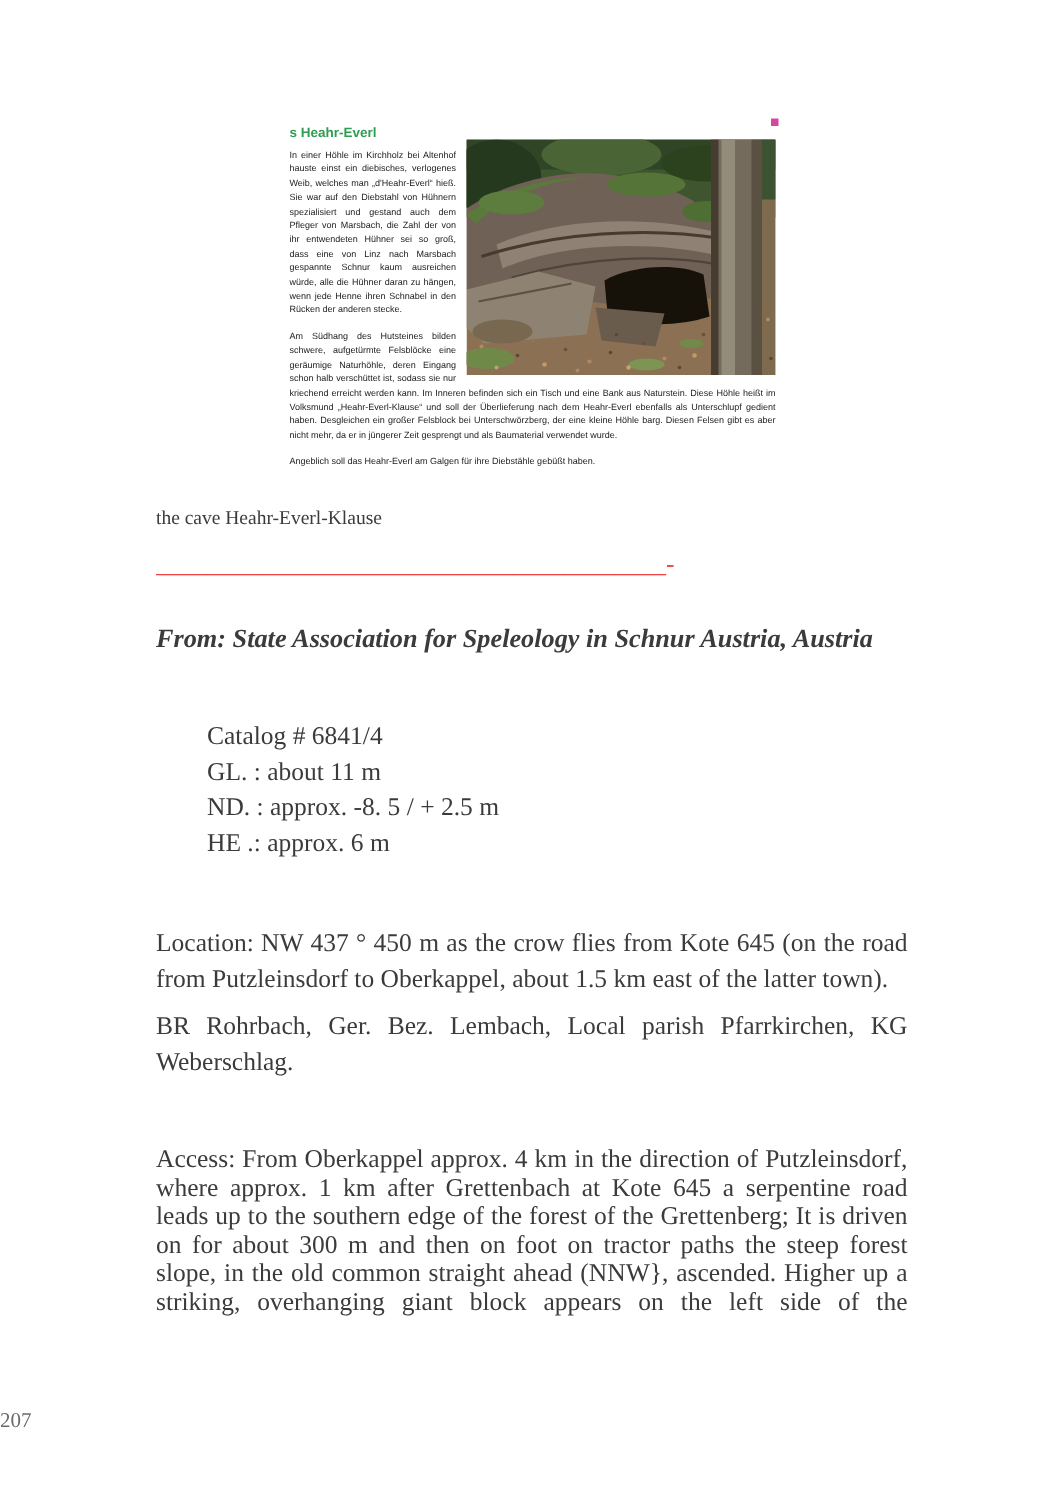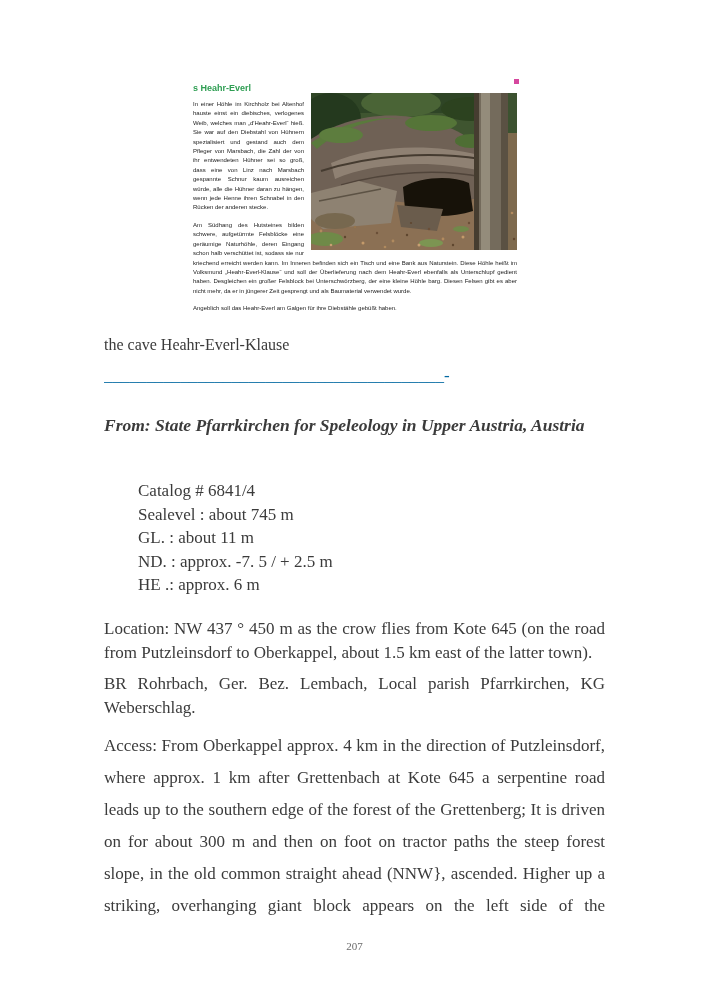--- a/index.html
+++ b/index.html
@@ -10,31 +10,31 @@
   
   .clipping{position:absolute;left:193px;top:76px;width:324px;padding-top:7px;
             font-family:"Liberation Sans","DejaVu Sans",sans-serif;color:#1c1c1c;}
   .clip-marker{position:absolute;top:3px;right:-2px;width:5px;height:5px;background:#d6479e;}
   .clip-photo{float:right;width:206px;height:157px;margin:10px 0 5px 7px;display:block;}
   .clip-heading{margin:0 0 6px 0;font-size:9px;font-weight:bold;color:#2f9e53;line-height:11px;}
   .clip-p{margin:0 0 8px 0;font-size:6px;line-height:9.4px;text-align:justify;}
   .clip-p:last-child{margin-bottom:0;}
 
   
-  .caption{top:333px;font-size:16px;line-height:23px;}
-  .separator{top:366px;font-size:17px;color:#0369a1;white-space:nowrap;overflow:hidden;}
+  .caption{top:333px;font-size:13px;line-height:23px;}
+  .separator{top:366px;font-size:17px;color:#ef4444;white-space:nowrap;overflow:hidden;}
   .source{top:414px;font-size:17.5px;font-weight:bold;font-style:italic;
           line-height:23.5px;text-align:justify;}
   .catalog{top:479px;font-size:17px;line-height:23.5px;margin-left:34px;}
   .para{font-size:17px;line-height:23.5px;text-align:justify;margin:0;}
   .location{top:617px;}
   .district{top:672px;}
-  .access{top:730px;line-height:32px;text-align-last:justify;}
-  .pageno{position:absolute;top:940px;left:0;right:0;text-align:center;
-          font-size:11px;color:#6b6b6b;}
+  .access{top:763px;line-height:19px;text-align-last:justify;}
+  .pageno{position:absolute;top:940px;left:0;right:0;
+          font-size:14px;color:#6b6b6b;}
 </style>
 </head>
 <body>
 
 <div class="page">
 
   <div class="clipping">
     <span class="clip-marker"></span>
 
     <svg class="clip-photo" viewBox="0 0 206 157" preserveAspectRatio="none" xmlns="http://www.w3.org/2000/svg">
@@ -97,27 +97,26 @@
     <h3 class="clip-heading">s Heahr-Everl</h3>
     <p class="clip-p">In einer Höhle im Kirchholz bei Altenhof hauste einst ein diebisches, verlogenes Weib, welches man „d'Heahr-Everl“ hieß. Sie war auf den Diebstahl von Hühnern spezialisiert und gestand auch dem Pfleger von Marsbach, die Zahl der von ihr entwendeten Hühner sei so groß, dass eine von Linz nach Marsbach gespannte Schnur kaum ausreichen würde, alle die Hühner daran zu hängen, wenn jede Henne ihren Schnabel in den Rücken der anderen stecke.</p>
     <p class="clip-p">Am Südhang des Hutsteines bilden schwere, aufgetürmte Felsblöcke eine geräumige Naturhöhle, deren Eingang schon halb verschüttet ist, sodass sie nur kriechend erreicht werden kann. Im Inneren befinden sich ein Tisch und eine Bank aus Naturstein. Diese Höhle heißt im Volksmund „Heahr-Everl-Klause“ und soll der Überlieferung nach dem Heahr-Everl ebenfalls als Unterschlupf gedient haben. Desgleichen ein großer Felsblock bei Unterschwörzberg, der eine kleine Höhle barg. Diesen Felsen gibt es aber nicht mehr, da er in jüngerer Zeit gesprengt und als Baumaterial verwendet wurde.</p>
     <p class="clip-p">Angeblich soll das Heahr-Everl am Galgen für ihre Diebstähle gebüßt haben.</p>
   </div>
 
   <div class="abs caption">the cave Heahr-Everl-Klause</div>
 
   <div class="abs separator">________________________________________-</div>
 
-  <div class="abs source">From: State Pfarrkirchen for Speleology in Upper Austria, Austria</div>
+  <div class="abs source">From: State Association for Speleology in Schnur Austria, Austria</div>
 
   <div class="abs catalog">
     <div>Catalog # 6841/4</div>
-    <div>Sealevel : about 745 m</div>
     <div>GL. : about 11 m</div>
-    <div>ND. : approx. -7. 5 / + 2.5 m</div>
+    <div>ND. : approx. -8. 5 / + 2.5 m</div>
     <div>HE .: approx. 6 m</div>
   </div>
 
   <p class="abs para location">Location: NW 437 ° 450 m as the crow flies from Kote 645 (on the road from Putzleinsdorf to Oberkappel, about 1.5 km east of the latter town).</p>
 
   <p class="abs para district">BR Rohrbach, Ger. Bez. Lembach, Local parish Pfarrkirchen, KG Weberschlag.</p>
 
   <p class="abs para access">Access: From Oberkappel approx. 4 km in the direction of Putzleinsdorf, where approx. 1 km after Grettenbach at Kote 645 a serpentine road leads up to the southern edge of the forest of the Grettenberg; It is driven on for about 300 m and then on foot on tractor paths the steep forest slope, in the old common straight ahead (NNW}, ascended. Higher up a striking, overhanging giant block appears on the left side of the</p>
 
   <div class="pageno">207</div>

